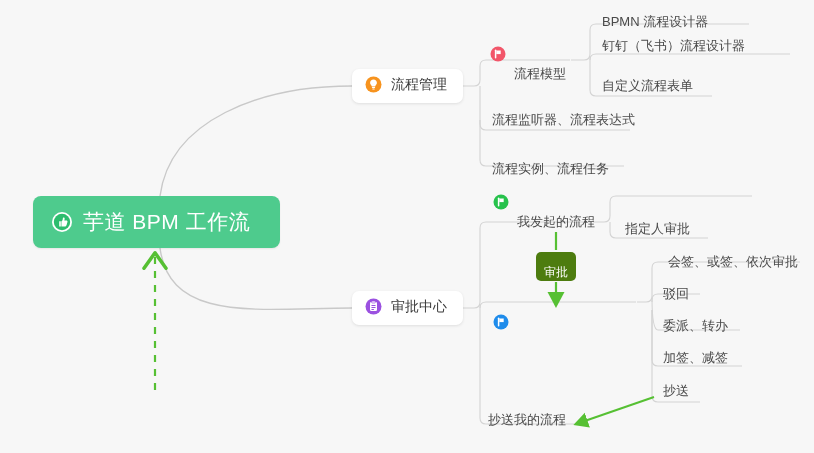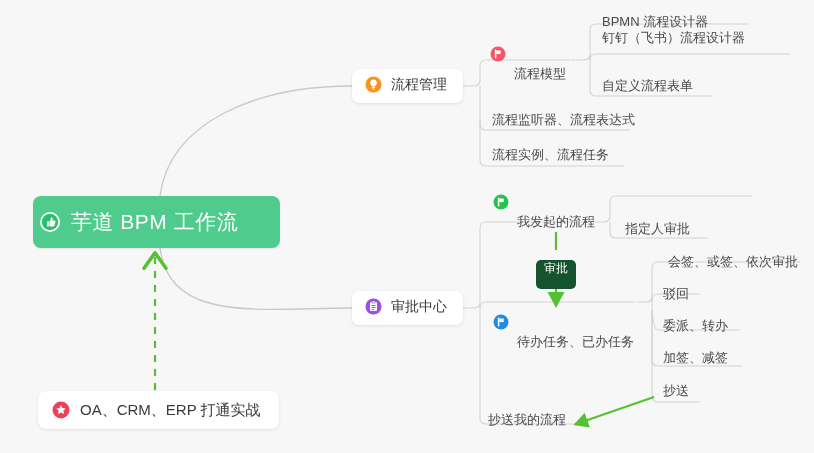--- a/index.html
+++ b/index.html
@@ -27,21 +27,21 @@
   .root-node {
     position: absolute;
     left: 33px;
     top: 196px;
     width: 247px;
     height: 52px;
     background: #4ecb8d;
     border-radius: 8px;
     display: flex;
     align-items: center;
-    padding-left: 6px;
+    padding-left: 18px;
     box-sizing: border-box;
     box-shadow: 0 1px 2px rgba(0,0,0,0.07);
   }
   .root-label {
     color: #ffffff;
     font-size: 21px;
     letter-spacing: 0.5px;
     margin-left: 10px;
     white-space: nowrap;
   }
@@ -98,26 +98,25 @@
     margin-left: 10px;
   }
 
   
   .badge {
     position: absolute;
     left: 536px;
     top: 252px;
     width: 40px;
     height: 29px;
-    background: #14532d;
+    background: #4d7c0f;
     border-radius: 5px;
     display: flex;
-    align-items: flex-start;
+    align-items: flex-end;
     justify-content: center;
-    margin-top: 8px;
   }
   .badge-label {
     color: #ffffff;
     font-size: 12px;
   }
 
   
   .icon { display: inline-block; line-height: 0; flex: 0 0 auto; }
 </style>
 </head>
@@ -223,29 +222,29 @@
         <path d="M6.3 4.5 h4.4 v3.6 h-4.4 z" fill="#ffffff"></path>
       </svg>
     </span>
     <span class="leaf-text">流程模型</span>
   </div>
 
   <div class="leaf" style="left:492px; top:110px;">
     <span class="leaf-text">流程监听器、流程表达式</span>
   </div>
 
-  <div class="leaf" style="left:492px; top:145px;">
+  <div class="leaf" style="left:492px; top:159px;">
     <span class="leaf-text">流程实例、流程任务</span>
   </div>
 
   <div class="leaf" style="left:602px; top:12px;">
     <span class="leaf-text">BPMN 流程设计器</span>
   </div>
 
-  <div class="leaf" style="left:602px; top:28px;">
+  <div class="leaf" style="left:602px; top:36px;">
     <span class="leaf-text">钉钉（飞书）流程设计器</span>
   </div>
 
   <div class="leaf" style="left:602px; top:76px;">
     <span class="leaf-text">自定义流程表单</span>
   </div>
 
   <div class="leaf with-icon" style="left:493px; top:192px;">
     <span class="icon">
       <svg width="16" height="16" viewBox="0 0 16 16" xmlns="http://www.w3.org/2000/svg">
@@ -258,21 +257,20 @@
   </div>
 
   <div class="leaf with-icon" style="left:493px; top:312px;">
     <span class="icon">
       <svg width="16" height="16" viewBox="0 0 16 16" xmlns="http://www.w3.org/2000/svg">
         <circle cx="8" cy="8" r="7.5" fill="#1f8ceb"></circle>
         <path d="M5.6 4.2 v7.6" stroke="#ffffff" stroke-width="1.5" stroke-linecap="round"></path>
         <path d="M6.3 4.5 h4.4 v3.6 h-4.4 z" fill="#ffffff"></path>
       </svg>
     </span>
-    <span class="leaf-text">待办任务、已办任务</span>
   </div>
 
   <div class="leaf" style="left:488px; top:410px;">
     <span class="leaf-text">抄送我的流程</span>
   </div>
 
 
   <div class="leaf" style="left:625px; top:219px;">
     <span class="leaf-text">指定人审批</span>
   </div>
@@ -294,24 +292,14 @@
   </div>
 
   <div class="leaf" style="left:663px; top:381px;">
     <span class="leaf-text">抄送</span>
   </div>
 
   <div class="badge">
     <span class="badge-label">审批</span>
   </div>
 
-  <div class="callout">
-    <span class="icon">
-      <svg width="18" height="18" viewBox="0 0 18 18" xmlns="http://www.w3.org/2000/svg">
-        <circle cx="9" cy="9" r="8.5" fill="#ef4056"></circle>
-        <path d="M9 4.1 l1.45 2.95 3.25 0.47 -2.35 2.29 0.55 3.24
-                 L9 11.52 6.1 13.05 6.65 9.81 4.3 7.52 7.55 7.05 z" fill="#ffffff"></path>
-      </svg>
-    </span>
-    <span class="callout-label">OA、CRM、ERP 打通实战</span>
-  </div>
 
 </div>
 
 </body></html>

